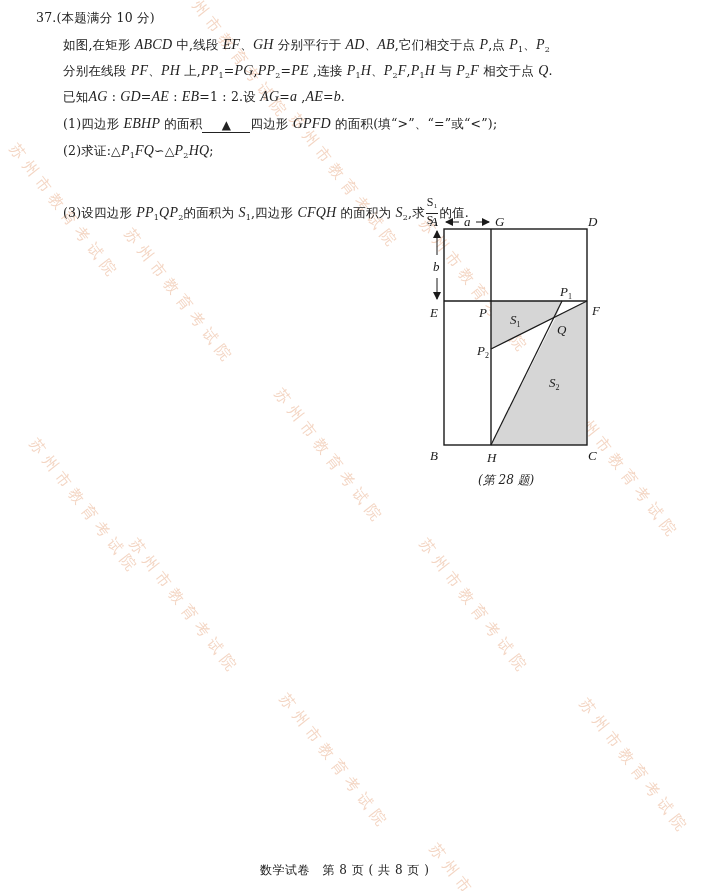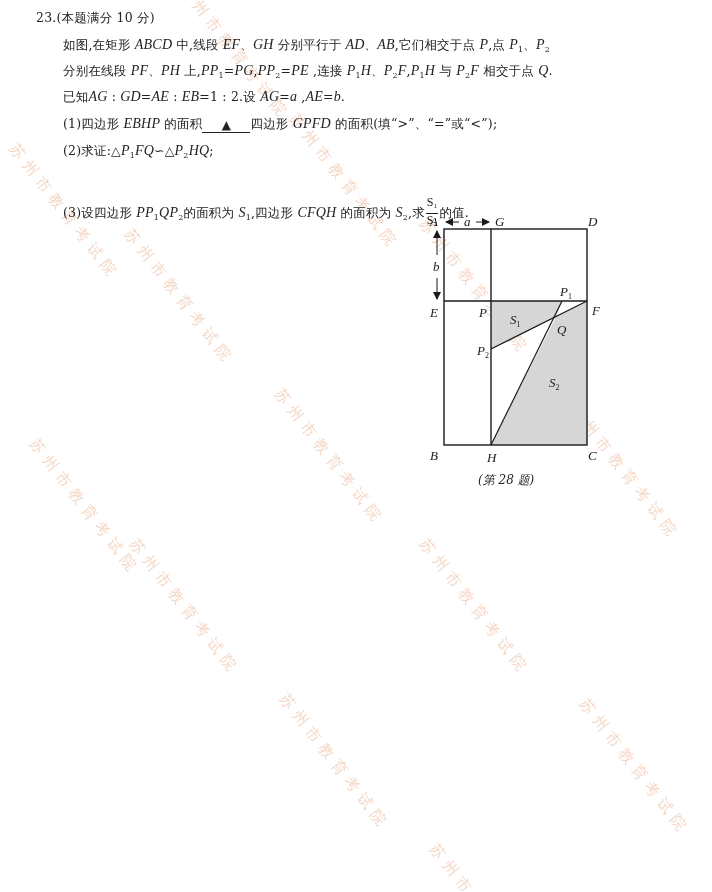--- a/index.html
+++ b/index.html
@@ -38,21 +38,21 @@
   <div class="wm" style="left:285px; top:385px;">苏州市教育考试院</div>
   <div class="wm" style="left:580px; top:400px;">苏州市教育考试院</div>
   <div class="wm" style="left:40px; top:435px;">苏州市教育考试院</div>
   <div class="wm" style="left:140px; top:535px;">苏州市教育考试院</div>
   <div class="wm" style="left:430px; top:535px;">苏州市教育考试院</div>
   <div class="wm" style="left:290px; top:690px;">苏州市教育考试院</div>
   <div class="wm" style="left:590px; top:695px;">苏州市教育考试院</div>
   <div class="wm" style="left:440px; top:840px;">苏州市教育考试院</div>
 
   <div class="line qnum" style="top:10px;">
-    <span>23.</span><span>(本题满分 10 分)</span>
+    <span>37.</span><span>(本题满分 10 分)</span>
   </div>
 
   <div class="line" style="top:37px;text-align:right;">
     <span>如图,在矩形 </span><span class="m">ABCD</span><span> 中,线段 </span><span class="m">EF</span><span>、</span><span class="m">GH</span><span> 分别平行于 </span><span class="m">AD</span><span>、</span><span class="m">AB</span><span>,它们相交于点 </span><span class="m">P</span><span>,点 </span><span class="m">P</span><span class="sub">1</span><span>、</span><span class="m">P</span><span class="sub">2</span>
   </div>
 
   <div class="line" style="top:63px;">
     <span>分别在线段 </span><span class="m">PF</span><span>、</span><span class="m">PH</span><span> 上,</span><span class="m">PP</span><span class="sub">1</span><span>=</span><span class="m">PG</span><span>,</span><span class="m">PP</span><span class="sub">2</span><span>=</span><span class="m">PE</span><span> ,连接 </span><span class="m">P</span><span class="sub">1</span><span class="m">H</span><span>、</span><span class="m">P</span><span class="sub">2</span><span class="m">F</span><span>,</span><span class="m">P</span><span class="sub">1</span><span class="m">H</span><span> 与 </span><span class="m">P</span><span class="sub">2</span><span class="m">F</span><span> 相交于点 </span><span class="m">Q</span><span>.</span>
   </div>
 
@@ -116,13 +116,14 @@
       <text x="430" y="460">B</text>
       <text x="487" y="462">H</text>
       <text x="588" y="460">C</text>
       <text x="464" y="226">a</text>
       <text x="433" y="271">b</text>
     </g>
   </svg>
 
   <div class="caption">(第 28 题)</div>
 
+  <div class="footer">数学试卷　第 8 页 ( 共 8 页 )</div>
 </div>
 
 </body></html>

